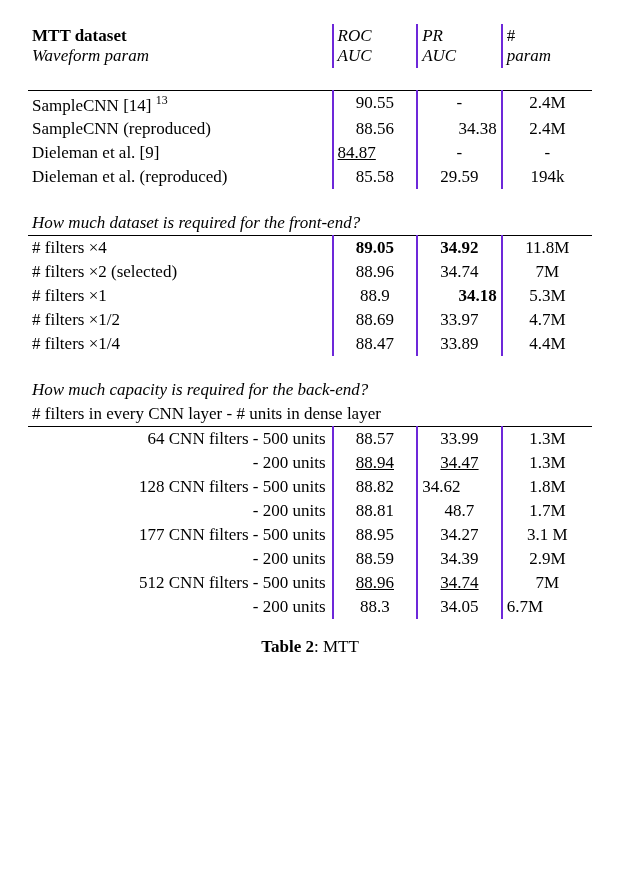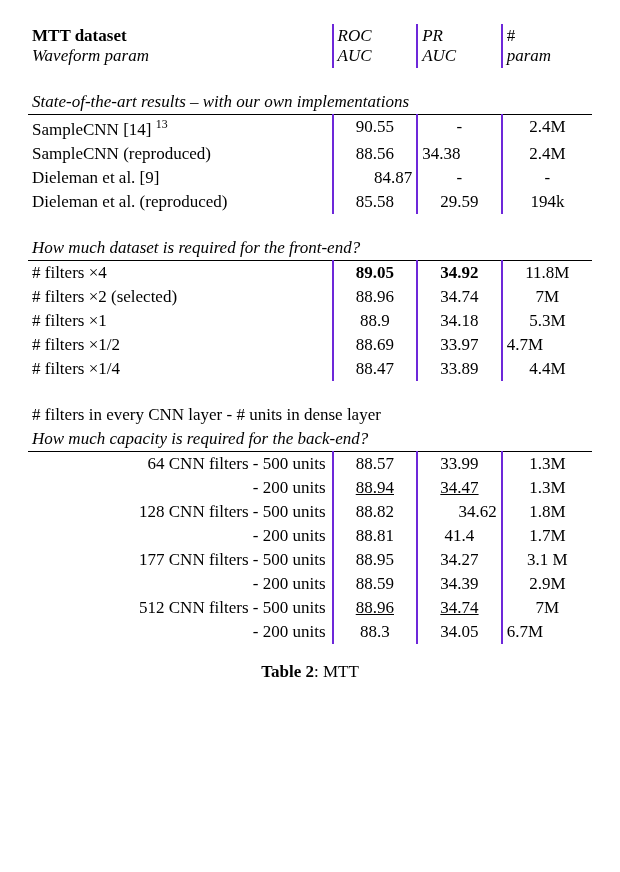--- a/index.html
+++ b/index.html
@@ -69,40 +69,37 @@
     <td class="ital">Waveform param</td>
     <td class="vsep ital">AUC</td>
     <td class="vsep ital">AUC</td>
     <td class="vsep ital">param</td>
   </tr>
 
   <tr class="section-spacer">
         <td colspan="4"></td>
       </tr>
 
-  <tr>
-    <td colspan="4" class="ital">State-of-the-art results – with our own implementations</td>
-  </tr>
   </tbody>
     <tbody id="sota-body" class="hrule-first">
       <tr>
         <td class="hrule">SampleCNN [14] <sup>13</sup></td>
         <td class="vsep hrule" style="text-align: center;">90.55</td>
         <td class="vsep hrule" style="text-align: center;">-</td>
         <td class="vsep hrule" style="text-align: center;">2.4M</td>
       </tr>
       <tr>
         <td>SampleCNN (reproduced)</td>
         <td class="vsep" style="text-align: center;">88.56</td>
-        <td class="vsep" style="text-align: left;">34.38</td>
+        <td class="vsep" style="text-align: right;">34.38</td>
         <td class="vsep" style="text-align: center;">2.4M</td>
       </tr>
       <tr>
         <td>Dieleman et al. [9]</td>
-        <td class="vsep" style="text-align: right;">84.87</td>
+        <td class="vsep" style="text-align: left; text-decoration: underline;">84.87</td>
         <td class="vsep" style="text-align: center;">-</td>
         <td class="vsep" style="text-align: center;">-</td>
       </tr>
       <tr>
         <td>Dieleman et al. (reproduced)</td>
         <td class="vsep" style="text-align: center;">85.58</td>
         <td class="vsep" style="text-align: center;">29.59</td>
         <td class="vsep" style="text-align: center;">194k</td>
       </tr>
     </tbody>
@@ -125,72 +122,72 @@
       </tr>
       <tr>
         <td># filters ×2       (selected)</td>
         <td class="vsep" style="text-align: center;">88.96</td>
         <td class="vsep" style="text-align: center;">34.74</td>
         <td class="vsep" style="text-align: center;">7M</td>
       </tr>
       <tr>
         <td># filters ×1</td>
         <td class="vsep" style="text-align: center;">88.9</td>
-        <td class="vsep" style="text-align: center;">34.18</td>
+        <td class="vsep" style="text-align: right; font-weight: bold;">34.18</td>
         <td class="vsep" style="text-align: center;">5.3M</td>
       </tr>
       <tr>
         <td># filters ×1/2</td>
         <td class="vsep" style="text-align: center;">88.69</td>
         <td class="vsep" style="text-align: center;">33.97</td>
-        <td class="vsep" style="">4.7M</td>
+        <td class="vsep" style="text-align: center;">4.7M</td>
       </tr>
       <tr>
         <td># filters ×1/4</td>
         <td class="vsep" style="text-align: center;">88.47</td>
         <td class="vsep" style="text-align: center; margin-left: 44px;">33.89</td>
         <td class="vsep" style="text-align: center;">4.4M</td>
       </tr>
     </tbody>
 
   <tbody>
       <tr class="section-spacer">
         <td colspan="4"></td>
       </tr>
 
   <tr>
+    <td colspan="4" class="ital">How much capacity is required for the back-end?</td>
+  </tr>
+  <tr>
     <td colspan="4"># filters in every CNN layer - # units in dense layer</td>
-  </tr>
-  <tr>
-    <td colspan="4" class="ital">How much capacity is required for the back-end?</td>
   </tr>
   </tbody>
     <tbody id="backend-body">
       <tr>
         <td class="right hrule">64 CNN filters - 500 units</td>
         <td class="vsep hrule" style="text-align: center;">88.57</td>
         <td class="vsep hrule" style="text-align: center;">33.99</td>
         <td class="vsep hrule" style="text-align: center;">1.3M</td>
       </tr>
       <tr>
         <td class="right">- 200 units</td>
         <td class="vsep" style="text-align: center;"><span class="underline">88.94</span></td>
         <td class="vsep" style="text-align: center;"><span class="underline">34.47</span></td>
         <td class="vsep" style="text-align: center;">1.3M</td>
       </tr>
       <tr>
         <td class="right">128 CNN filters - 500 units</td>
         <td class="vsep" style="text-align: center;">88.82</td>
-        <td class="vsep" style="text-align: right;">34.62</td>
+        <td class="vsep" style="text-align: left;">34.62</td>
         <td class="vsep" style="text-align: center;">1.8M</td>
       </tr>
       <tr>
         <td class="right">- 200 units</td>
         <td class="vsep" style="text-align: center;">88.81</td>
-        <td class="vsep" style="text-align: center;">41.4</td>
+        <td class="vsep" style="text-align: center;">48.7</td>
         <td class="vsep" style="text-align: center;">1.7M</td>
       </tr>
       <tr>
         <td class="right">177 CNN filters - 500 units</td>
         <td class="vsep" style="text-align: center;">88.95</td>
         <td class="vsep" style="text-align: center;">34.27</td>
         <td class="vsep" style="text-align: center;">3.1 M</td>
       </tr>
       <tr>
         <td class="right">- 200 units</td>

